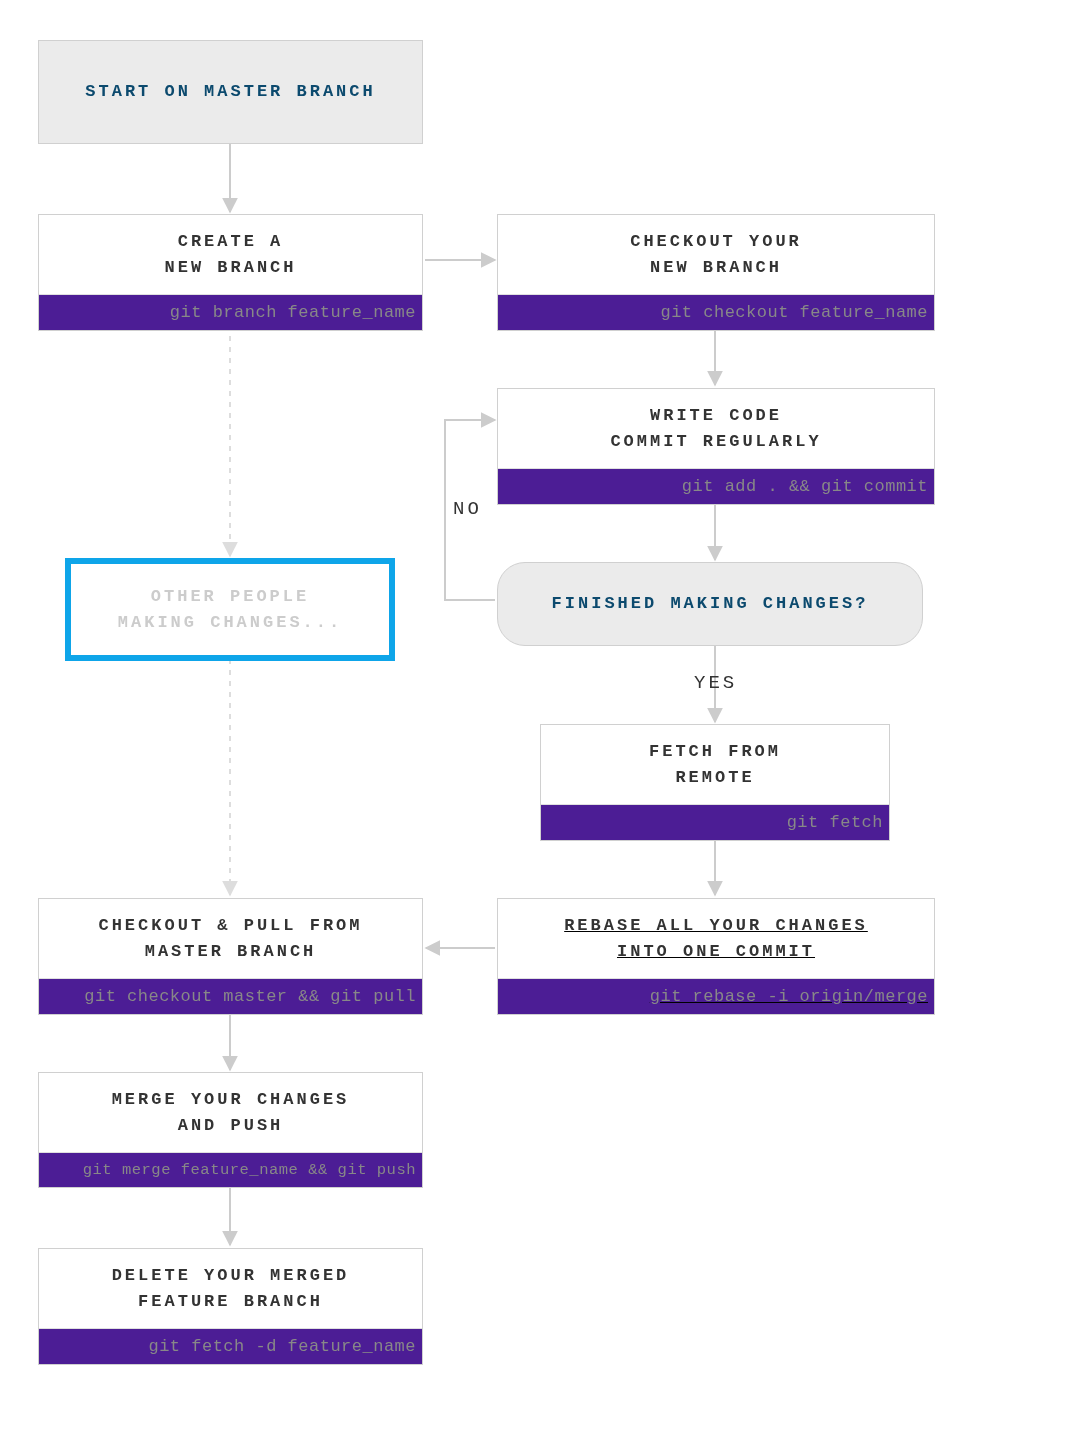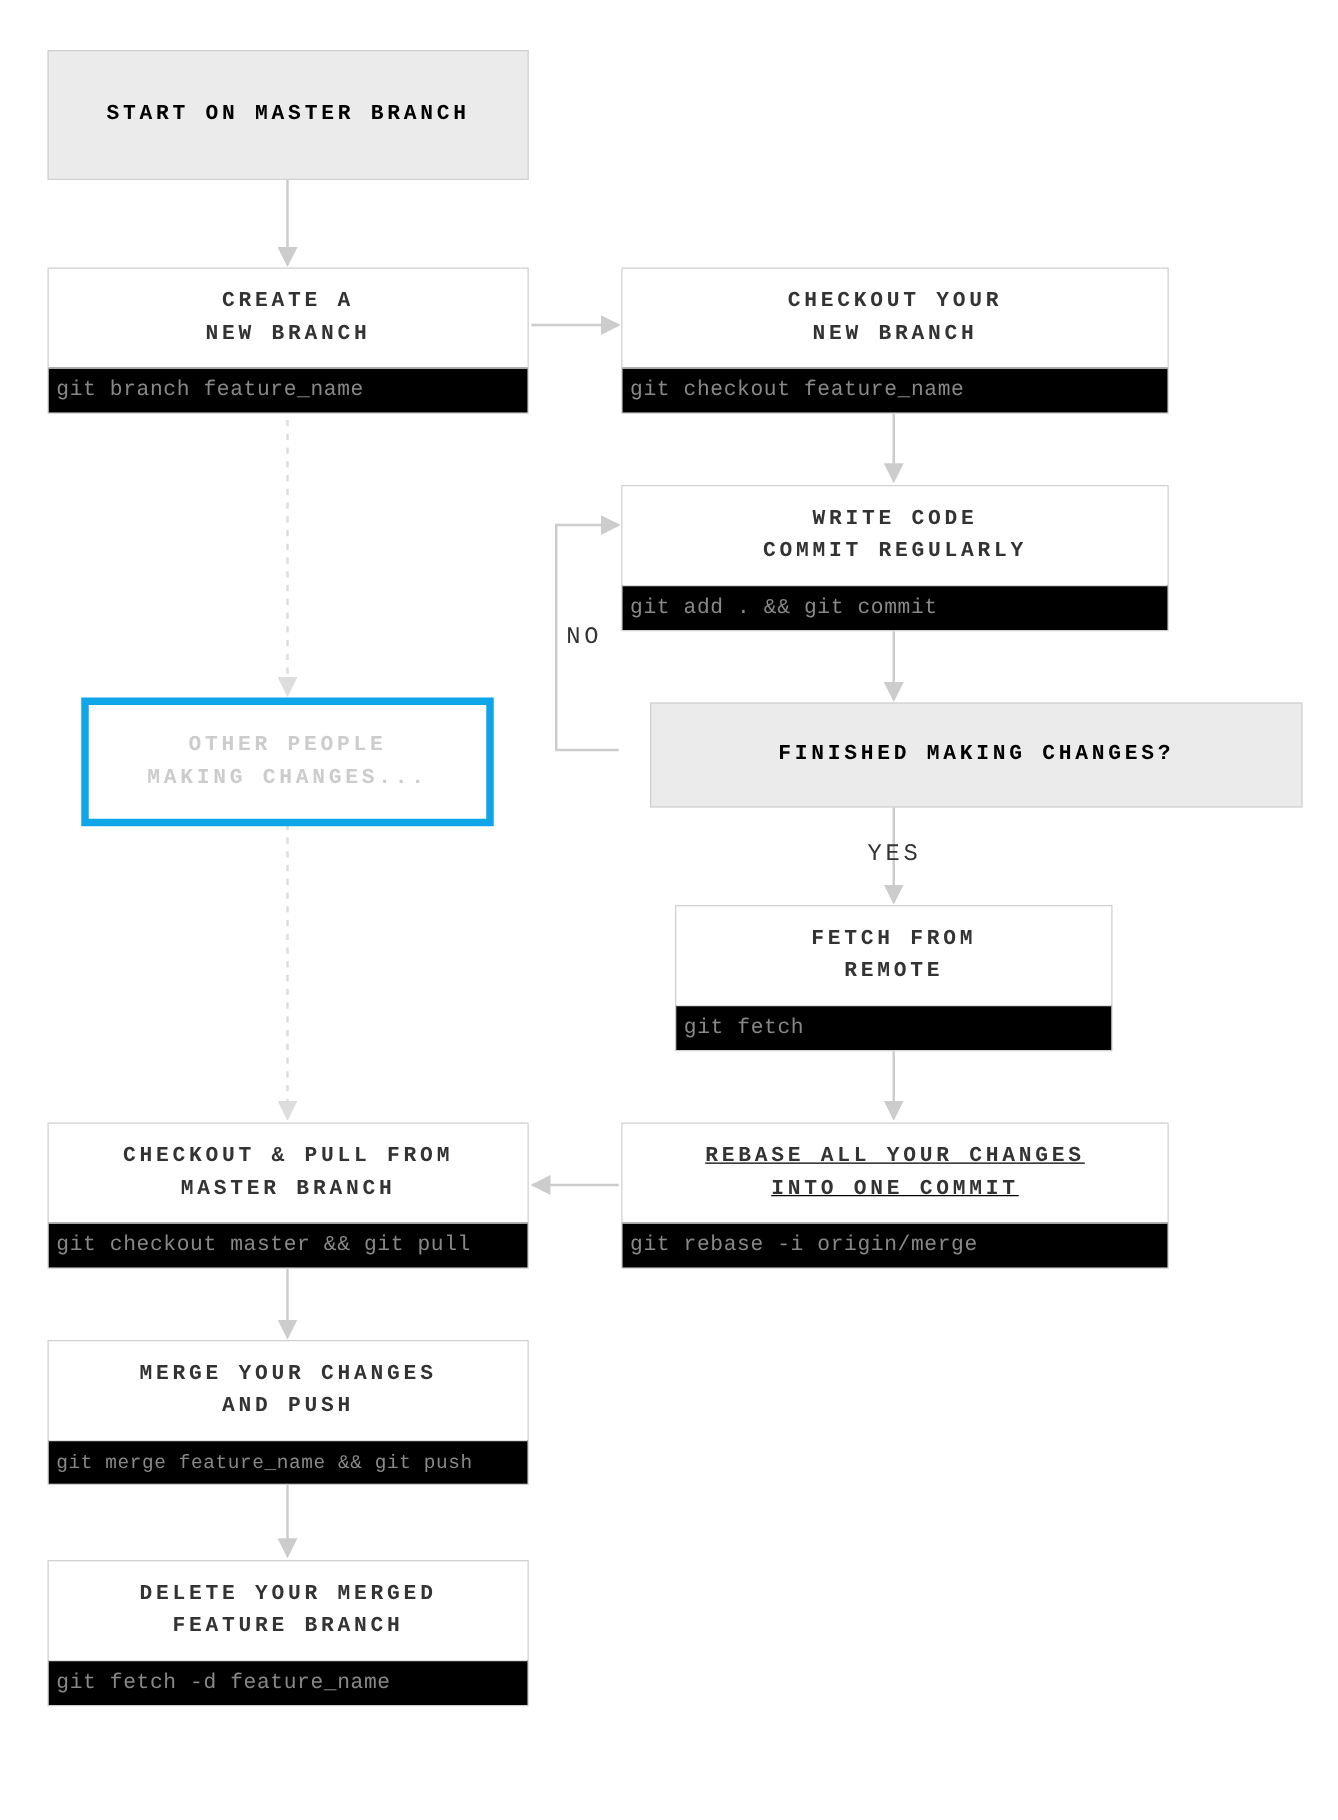--- a/index.html
+++ b/index.html
@@ -28,26 +28,26 @@
     letter-spacing: 3px;
     font-size: 17px;
     color: #333;
     line-height: 1.5;
     text-transform: uppercase;
   }
   .node.faded .node-title {
     color: #cccccc;
   }
   .node.filled .node-title {
-    color: #000000;
+    color: #0c4a6e;
     text-align: center;
   }
   .node-cmd {
-    background: #000000;
-    text-align: left;
+    background: #4c1d95;
+    text-align: right;
     padding: 8px 6px;
     font-size: 17px;
     color: #888;
     letter-spacing: 0.5px;
     border-top: 1px solid #e0e0e0;
   }
   .edge-label {
     position: absolute;
     font-weight: normal;
     letter-spacing: 3px;
@@ -116,21 +116,21 @@
 <div class="node" style="left:497px; top:214px; width:438px;">
   <div class="node-title">CHECKOUT YOUR<br>NEW BRANCH</div>
   <div class="node-cmd">git checkout feature_name</div>
 </div>
 
 <div class="node" style="left:497px; top:388px; width:438px;">
   <div class="node-title">WRITE CODE<br>COMMIT REGULARLY</div>
   <div class="node-cmd">git add . &amp;&amp; git commit</div>
 </div>
 
-<div class="node filled" style="left:520px; top:562px; width:522px;">
+<div class="node filled" style="left:497px; top:562px; width:426px;border-radius:28px;">
   <div class="node-title" style="padding:28px 10px;">FINISHED MAKING CHANGES?</div>
 </div>
 
 <div class="node faded" style="left:65px; top:558px; width:330px;">
   <div class="node-title" style="padding:20px 10px;">OTHER PEOPLE<br>MAKING CHANGES...</div>
 </div>
 
 <div class="node" style="left:540px; top:724px; width:350px;">
   <div class="node-title">FETCH FROM<br>REMOTE</div>
   <div class="node-cmd">git fetch</div>

